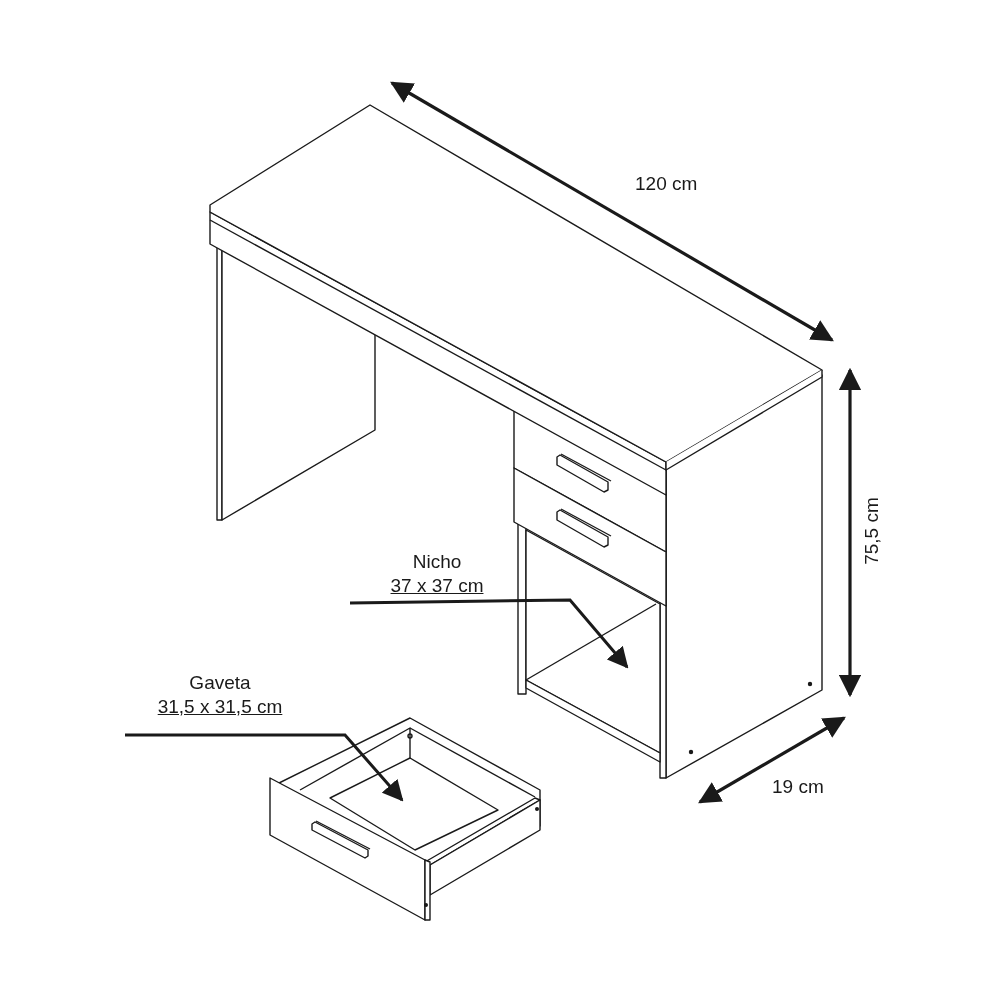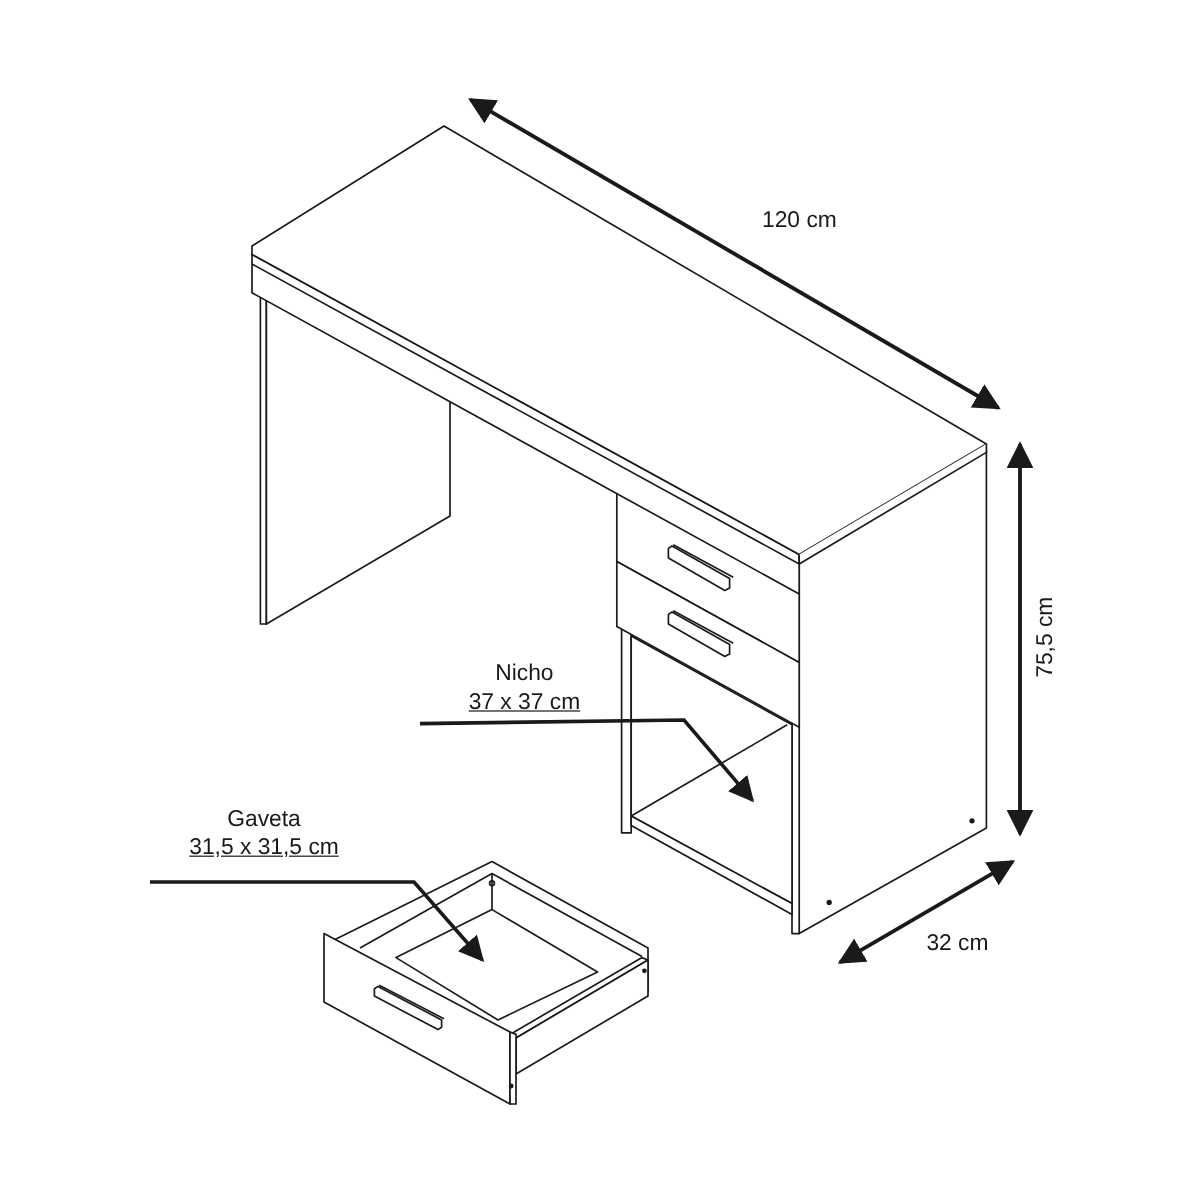--- a/index.html
+++ b/index.html
@@ -90,19 +90,19 @@
   </g>
 
   <g stroke="#1a1a1a" stroke-width="3" fill="none">
     <polyline points="350,603 570,600 627,667" marker-end="url(#ah)"></polyline>
     <polyline points="125,735 345,735 402,800" marker-end="url(#ah)"></polyline>
   </g>
 </svg>
 
 <div class="lbl" style="left:635px; top:173px;">120 cm</div>
 <div class="lbl vert" style="left:827px; top:520px; width:90px; text-align:center;">75,5 cm</div>
-<div class="lbl" style="left:772px; top:776px;">32 cm</div>
+<div class="lbl" style="left:772px; top:776px;">19 cm</div>
 
 <div class="lbl center" style="left:367px; top:551px; width:140px;">Nicho</div>
 <div class="lbl center" style="left:367px; top:575px; width:140px;text-decoration:underline;">37 x 37 cm</div>
 
 <div class="lbl center" style="left:130px; top:672px; width:180px;text-align:center;">Gaveta</div>
 <div class="lbl center" style="left:130px; top:696px; width:180px;text-decoration:underline;">31,5 x 31,5 cm</div>
 
 </body></html>

